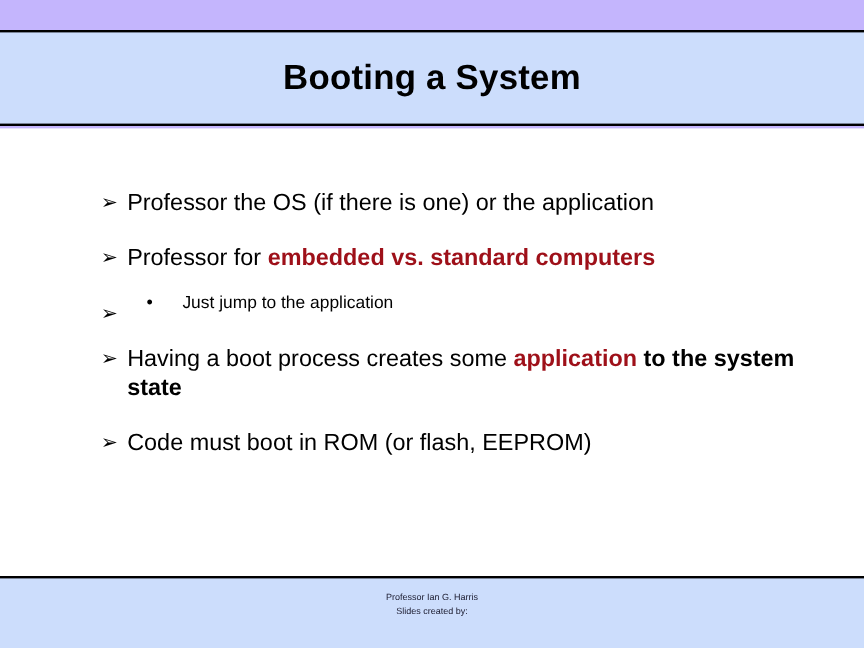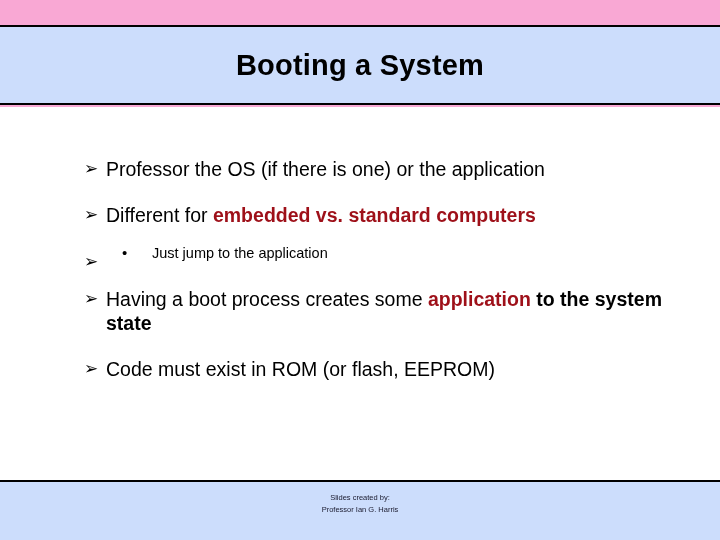--- a/index.html
+++ b/index.html
@@ -10,21 +10,21 @@
     width: 720px;
     height: 540px;
     background: #ffffff;
     font-family: "Liberation Sans", sans-serif;
     overflow: hidden;
   }
   .slide {
     position: relative;
     width: 720px;
     height: 540px;
-    background: #f9a8d4;
+    background: #c4b5fd;
   }
 
   
   .title-band {
     position: absolute;
     left: 0;
     top: 25px;
     width: 720px;
     height: 80px;
     background: #ccddfc;
@@ -145,42 +145,42 @@
   </div>
 
   <div class="body-area">
     <div class="bullet-list">
 
       <div class="bullet">
         <span class="arrow">➢</span><span>Professor the OS (if there is one) or the application</span>
       </div>
 
       <div class="bullet">
-        <span class="arrow">➢</span><span>Different for </span><span class="red-bold">embedded vs. standard computers</span>
+        <span class="arrow">➢</span><span>Professor for </span><span class="red-bold">embedded vs. standard computers</span>
       </div>
 
       <div class="bullet">
         <span class="arrow">➢</span>
       </div>
 
       <div class="sub-bullet">
         <span class="dot">•</span><span>Just jump to the application</span>
       </div>
 
       <div class="bullet wrap-bold">
         <span class="arrow">➢</span><span>Having a boot process creates some </span><span class="red-bold">application</span><span class="black-bold"> to the system state</span>
       </div>
 
       <div class="bullet">
-        <span class="arrow">➢</span><span>Code must exist in ROM (or flash, EEPROM)</span>
+        <span class="arrow">➢</span><span>Code must boot in ROM (or flash, EEPROM)</span>
       </div>
 
     </div>
   </div>
 
   <div class="footer-band">
     <div class="footer-text">
+      <span class="footer-line">Professor Ian G. Harris</span>
       <span class="footer-line">Slides created by:</span>
-      <span class="footer-line">Professor Ian G. Harris</span>
     </div>
   </div>
 
 </div>
 
 </body></html>

